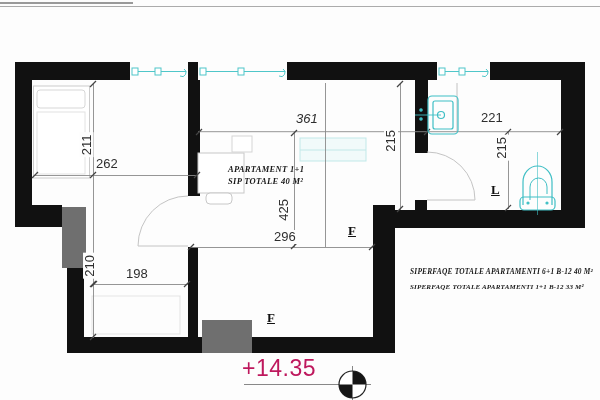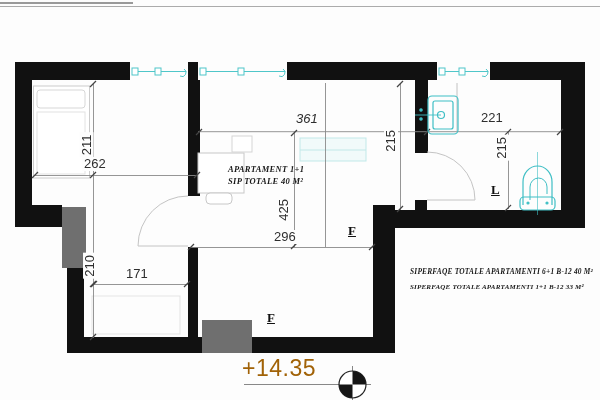--- a/index.html
+++ b/index.html
@@ -12,21 +12,21 @@
   .dim{position:absolute;font:13px/1.05 "Liberation Sans",sans-serif;color:#2e2e2e;
        background:#fdfdfd;padding:0 2px;white-space:nowrap;}
   .dim.rot{transform:rotate(-90deg);transform-origin:center;}
   .tag{position:absolute;font:bold 13px "Liberation Serif",serif;color:#111;
        text-decoration:underline;white-space:nowrap;}
   .apt{position:absolute;left:228px;top:164px;font:bold italic 8.5px/11.5px "Liberation Serif",serif;
        font-style:italic;color:#1a1a1a;letter-spacing:.3px;white-space:nowrap;}
   .summary{position:absolute;left:410px;top:264px;font:bold italic 7px/15.5px "Liberation Serif",serif;
        font-style:italic;color:#1a1a1a;letter-spacing:.2px;white-space:nowrap;}
   .level{position:absolute;left:242px;top:355px;font:23px "Liberation Sans",sans-serif;
-       color:#a16207;letter-spacing:.5px;}
+       color:#be185d;letter-spacing:.5px;}
 </style>
 </head>
 <body>
 
 <div id="canvas">
 
   <div class="topline" style="left:0;top:2px;width:133px;height:2px;"></div>
   <div class="topline" style="left:0;top:6px;width:600px;height:1px;background:#ababab;"></div>
 
   <div class="wall" style="left:15px;top:62px;width:115px;height:18px;"></div>
@@ -149,28 +149,28 @@
     <g>
       <line x1="244" y1="384.5" x2="371" y2="384.5" stroke="#888888" stroke-width="1"></line>
       <line x1="352.5" y1="366" x2="352.5" y2="402" stroke="#888888" stroke-width="1"></line>
       <circle cx="352.5" cy="384.5" r="13.5" fill="#ffffff" stroke="#222222" stroke-width="1.2"></circle>
       <path d="M352.5,384.5 L352.5,371 A13.5,13.5 0 0 1 366,384.5 Z" fill="#151515"></path>
       <path d="M352.5,384.5 L352.5,398 A13.5,13.5 0 0 1 339,384.5 Z" fill="#151515"></path>
     </g>
   </svg>
 
   <div class="dim rot" style="left:74px;top:138px;">211</div>
-  <div class="dim" style="left:82px;top:157px;">262</div>
+  <div class="dim" style="left:94px;top:157px;">262</div>
   <div class="dim" style="left:294px;top:112px;font-style:italic;">361</div>
   <div class="dim rot" style="left:378px;top:134px;">215</div>
   <div class="dim" style="left:479px;top:111px;">221</div>
   <div class="dim rot" style="left:489px;top:141px;">215</div>
   <div class="dim rot" style="left:271px;top:203px;">425</div>
   <div class="dim" style="left:272px;top:230px;">296</div>
-  <div class="dim" style="left:124px;top:267px;">171</div>
+  <div class="dim" style="left:124px;top:267px;">198</div>
   <div class="dim rot" style="left:77px;top:259px;">210</div>
 
   <div class="tag" style="left:348px;top:223px;">F</div>
   <div class="tag" style="left:267px;top:310px;">F</div>
   <div class="tag" style="left:491px;top:182px;">L</div>
 
   <div class="apt">
     <div>APARTAMENT  1+1</div>
     <div>SIP TOTALE  40 M²</div>
   </div>

